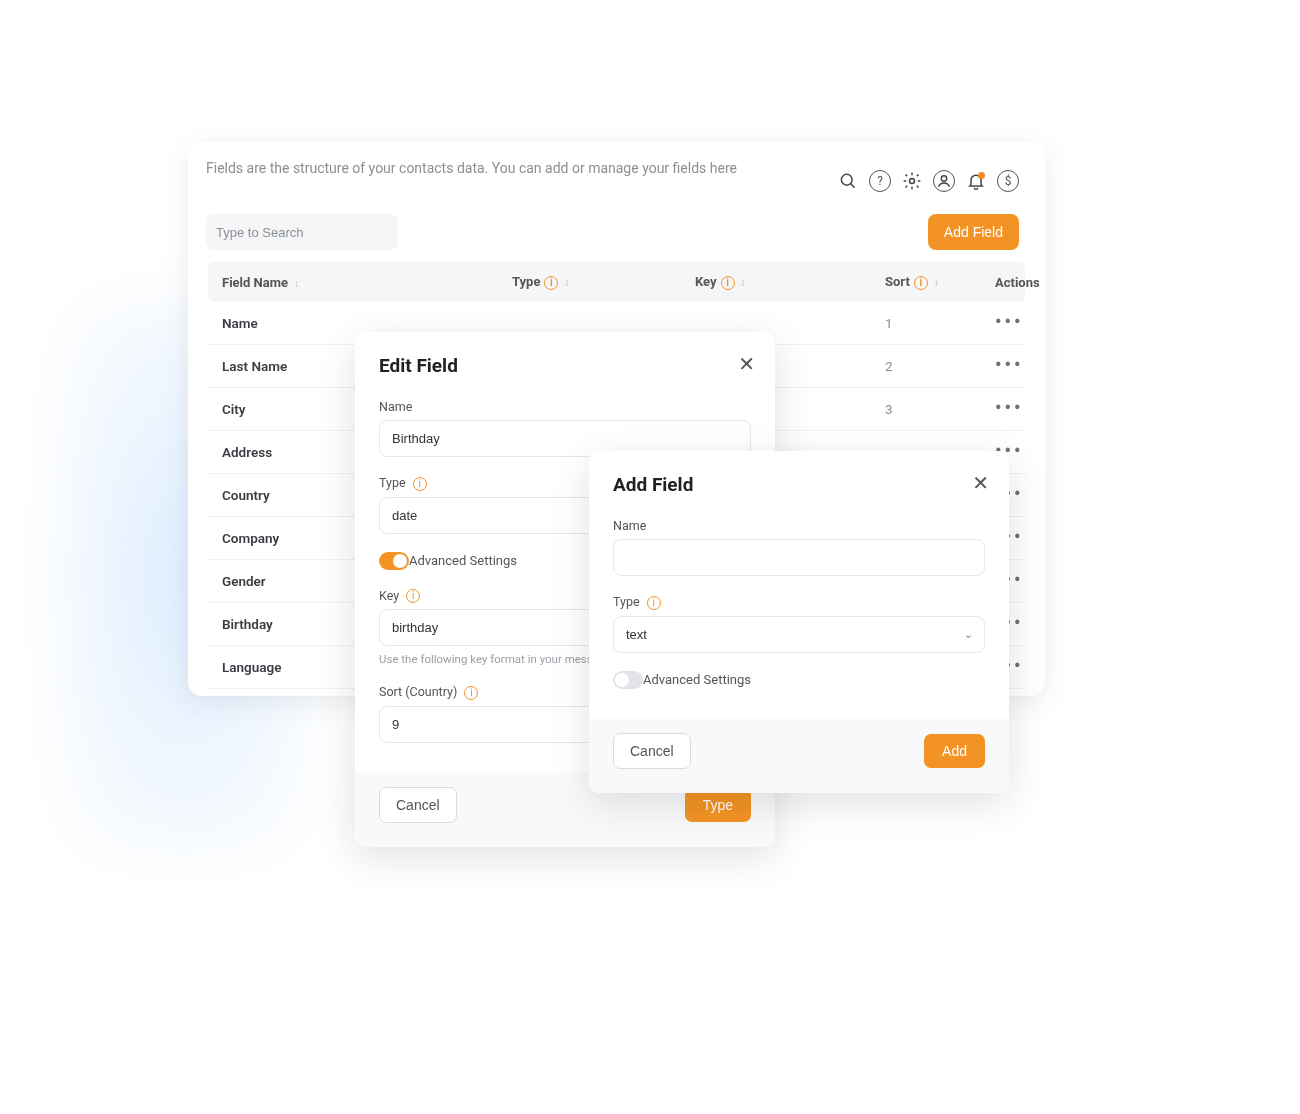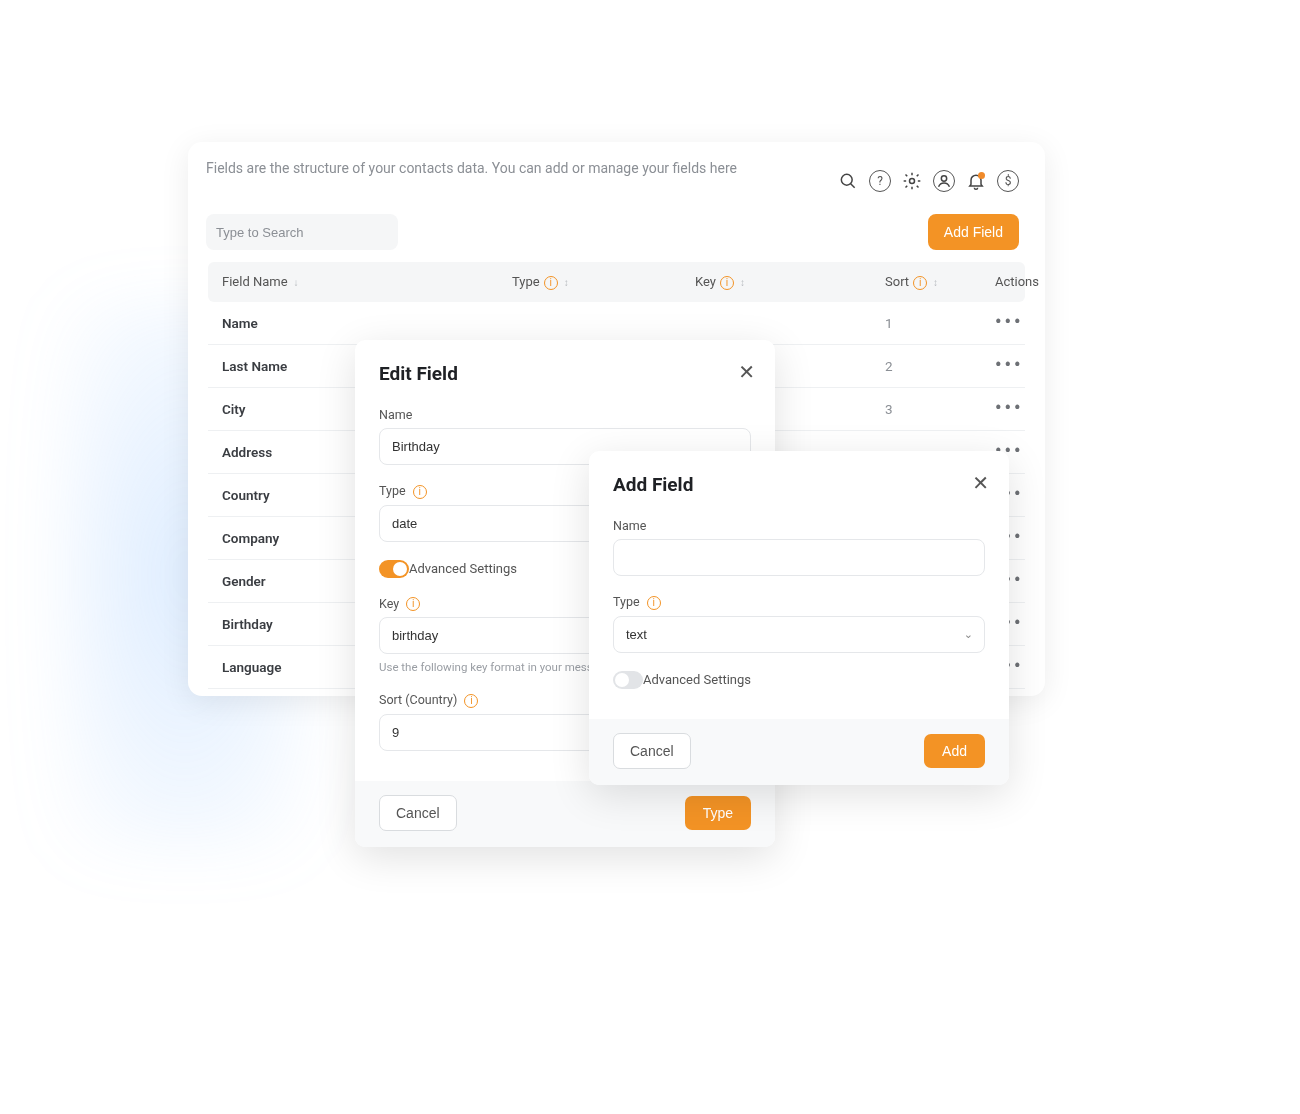--- a/index.html
+++ b/index.html
@@ -116,22 +116,22 @@
     width: calc(100% - 40px);
     margin: 0 20px;
   }
   .thead {
     display: flex;
     background: #f5f6f7;
     border-radius: 6px;
     padding: 12px 14px;
     font-size: 13px;
     color: #555;
-    font-weight: 400;
-    align-items: flex-start;
+    font-weight: 700;
+    align-items: flex-end;
   }
   .col-name { flex: 0 0 290px; }
   .col-type { flex: 0 0 140px; }
   .col-key  { flex: 0 0 190px; margin-left: 43px; }
   .col-sort { flex: 0 0 110px; }
   .col-act  { flex: 1; text-align: right; }
   .info-i {
     display:inline-block;
     width:14px;height:14px;
     border:1.4px solid #f39325;
@@ -161,21 +161,21 @@
   .dots::before { content:"•••"; }
 
   .modal {
     position: absolute;
     background: #fff;
     border-radius: 10px;
     box-shadow: 0 10px 40px rgba(0,0,0,0.12);
     z-index: 3;
   }
   .modal.edit {
-    top: 340px; left: 355px; width: 420px;
+    top: 332px; left: 355px; width: 420px;
   }
   .modal-body { padding: 22px 24px 12px; }
   .modal-title {
     font-size: 19px; font-weight: 700; color: #1f2125;
   }
   .close-x {
     position:absolute;top:20px;right:20px;font-size:20px;color:#555;cursor:pointer;
     background:none;border:none;
   }
   .lbl {
@@ -199,21 +199,21 @@
     position:absolute;top:2px;
   }
   .toggle.on .knob { right:2px; }
   .toggle.off .knob { left:2px; }
   .toggle-label { font-size:13px;color:#555; }
   .hint {
     font-size:11.5px;color:#9a9ea4;margin-top:6px;
   }
   .modal-footer {
     display:flex;justify-content:space-between;align-items:center;
-    padding:14px 24px 16px;
+    padding:14px 24px 24px;
     background:#f8f9fa;
     border-radius:0 0 10px 10px;
     margin-top:18px;
   }
   .btn-cancel {
     background:#fff;border:1px solid #d9dcdf;border-radius:7px;
     padding:9px 16px;font-size:14px;color:#555;cursor:pointer;
   }
   .btn-primary {
     background:#f39325;color:#fff;border:none;border-radius:7px;

